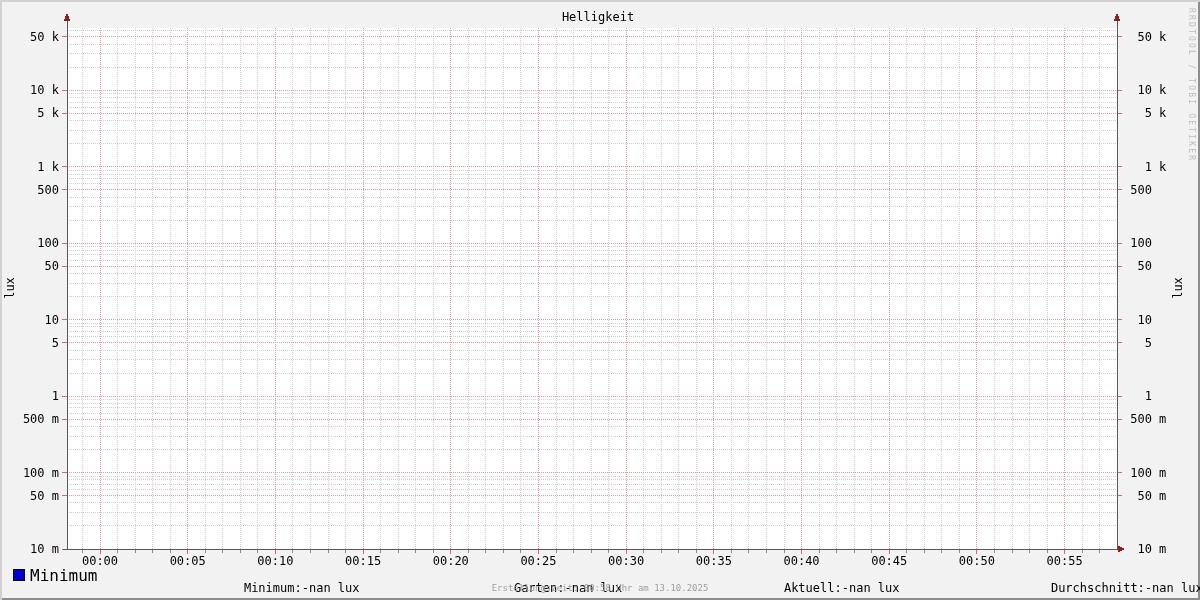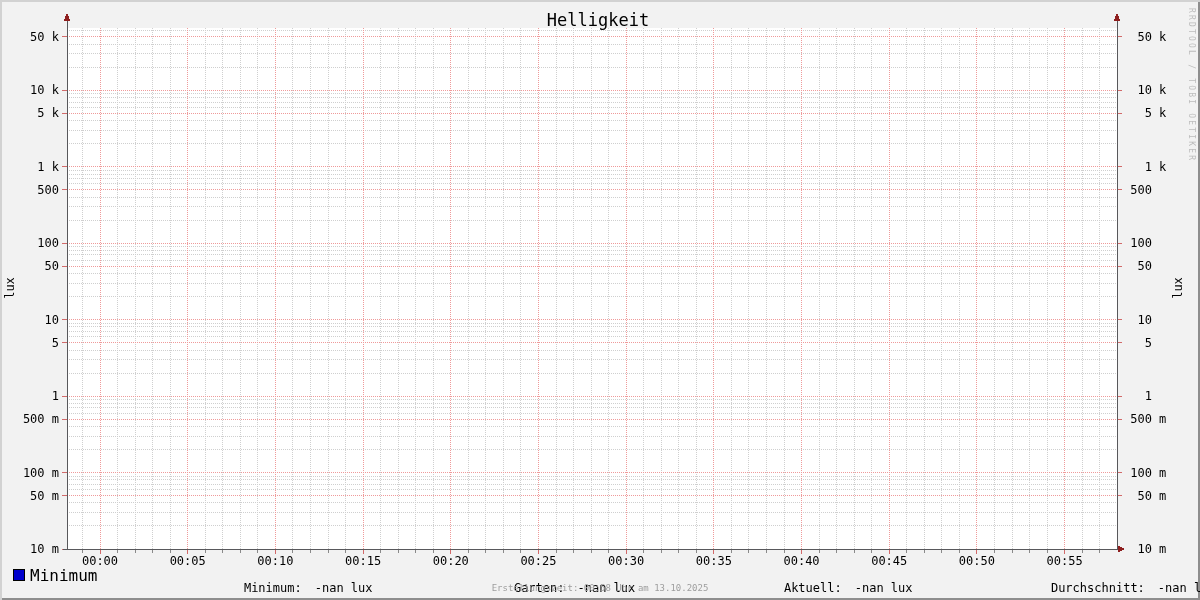--- a/index.html
+++ b/index.html
@@ -6,36 +6,36 @@
   #graph{
     position:relative;
     width:1200px;height:600px;
     background:var(--bg,#f2f2f2);
     font-family:"DejaVu Sans Mono","Liberation Mono",monospace;
     overflow:hidden;
     box-shadow: inset 2px 2px 0 #d2d2d2, inset -2px -2px 0 #8e8e8e;
   }
   #chart-svg{position:absolute;left:0;top:0;}
   .abs{position:absolute;white-space:pre;}
-  #title{left:0;right:4px;top:10px;text-align:center;font-size:17px;color:#000;}
+  #title{left:0;right:4px;top:10px;text-align:center;font-size:12px;color:#000;}
   #watermark{
     right:4px;top:8px;
     writing-mode:vertical-rl;
     font-size:8px;letter-spacing:2.2px;
     color:var(--watermark,#bdbdbd);
   }
   .ylab{width:40px;height:14px;line-height:14px;text-align:center;
     font-size:12px;color:#000;transform:rotate(-90deg);}
   #ylab-left{left:-10px;top:281px;}
   #ylab-right{left:1158px;top:281px;}
   #legend-swatch{left:13px;top:569px;width:12px;height:12px;
     background:#0000cc;border:1px solid #000;box-sizing:border-box;}
   #legend-name{left:30px;top:569px;line-height:13px;}
   .stat{top:569px;line-height:13px;font-size:12px;color:#000;position:absolute;white-space:pre;}
-  .stat .val{margin-left:13px;}
+  .stat .val{}
   #stat-0{left:215px;} #stat-1{left:485px;} #stat-2{left:755px;} #stat-3{left:1022px;}
   #footer{left:0;right:0;top:583px;text-align:center;font-size:9px;color:var(--muted,#9e9e9e);}
 </style>
 </head>
 <body>
 
 <div id="graph" style="--bg: #f2f2f2; --watermark: #bdbdbd; --muted: #9e9e9e;">
 
   <svg id="chart-svg" width="1200" height="600" shape-rendering="crispEdges">
       <rect x="67" y="28" width="1050" height="521" fill="#ffffff"></rect>

